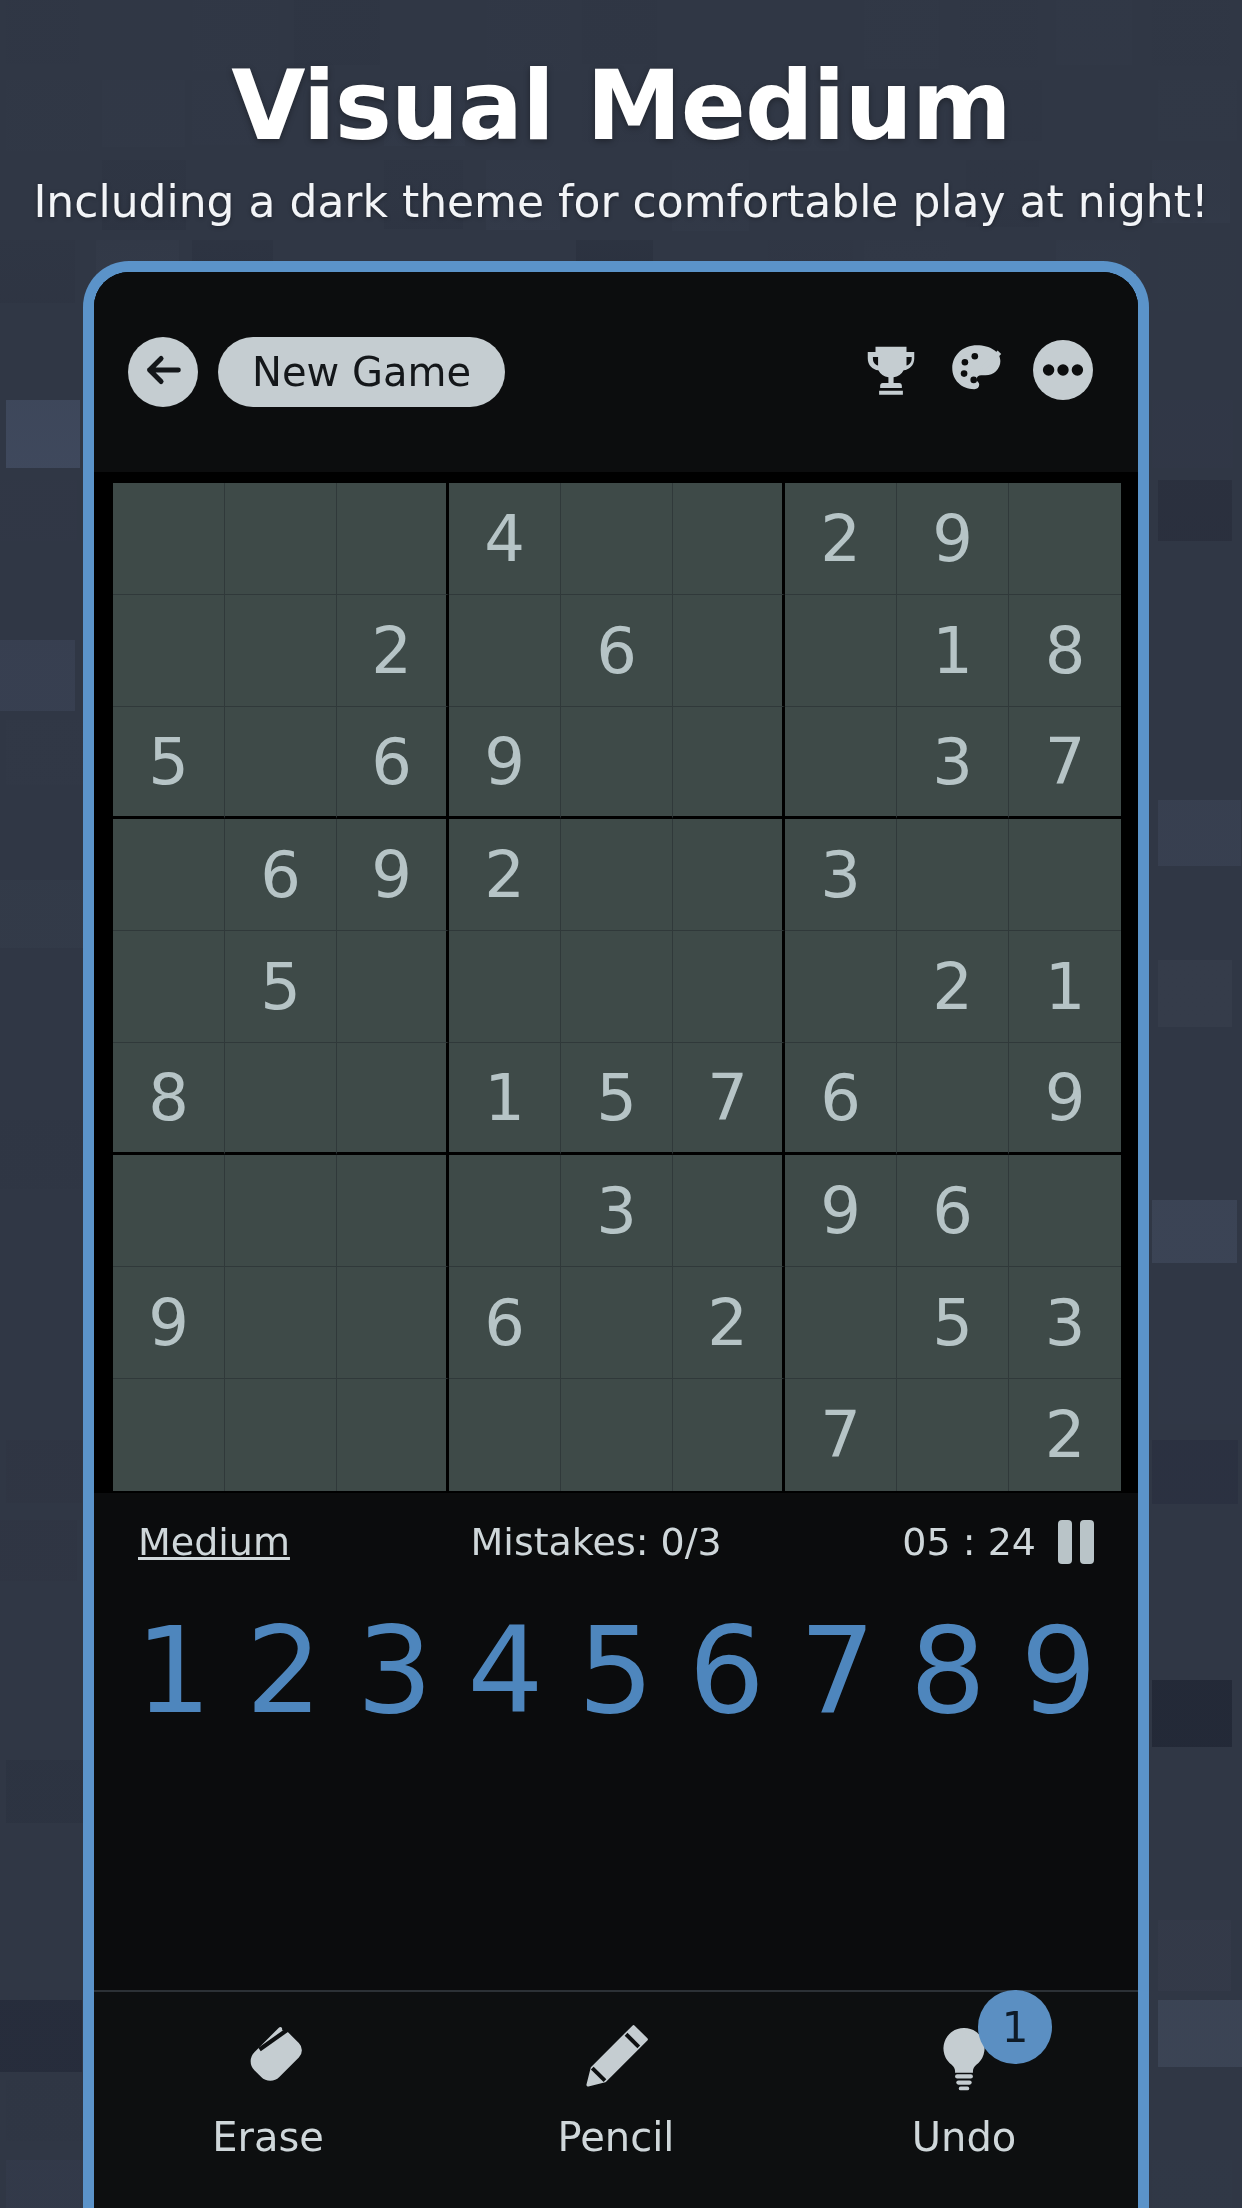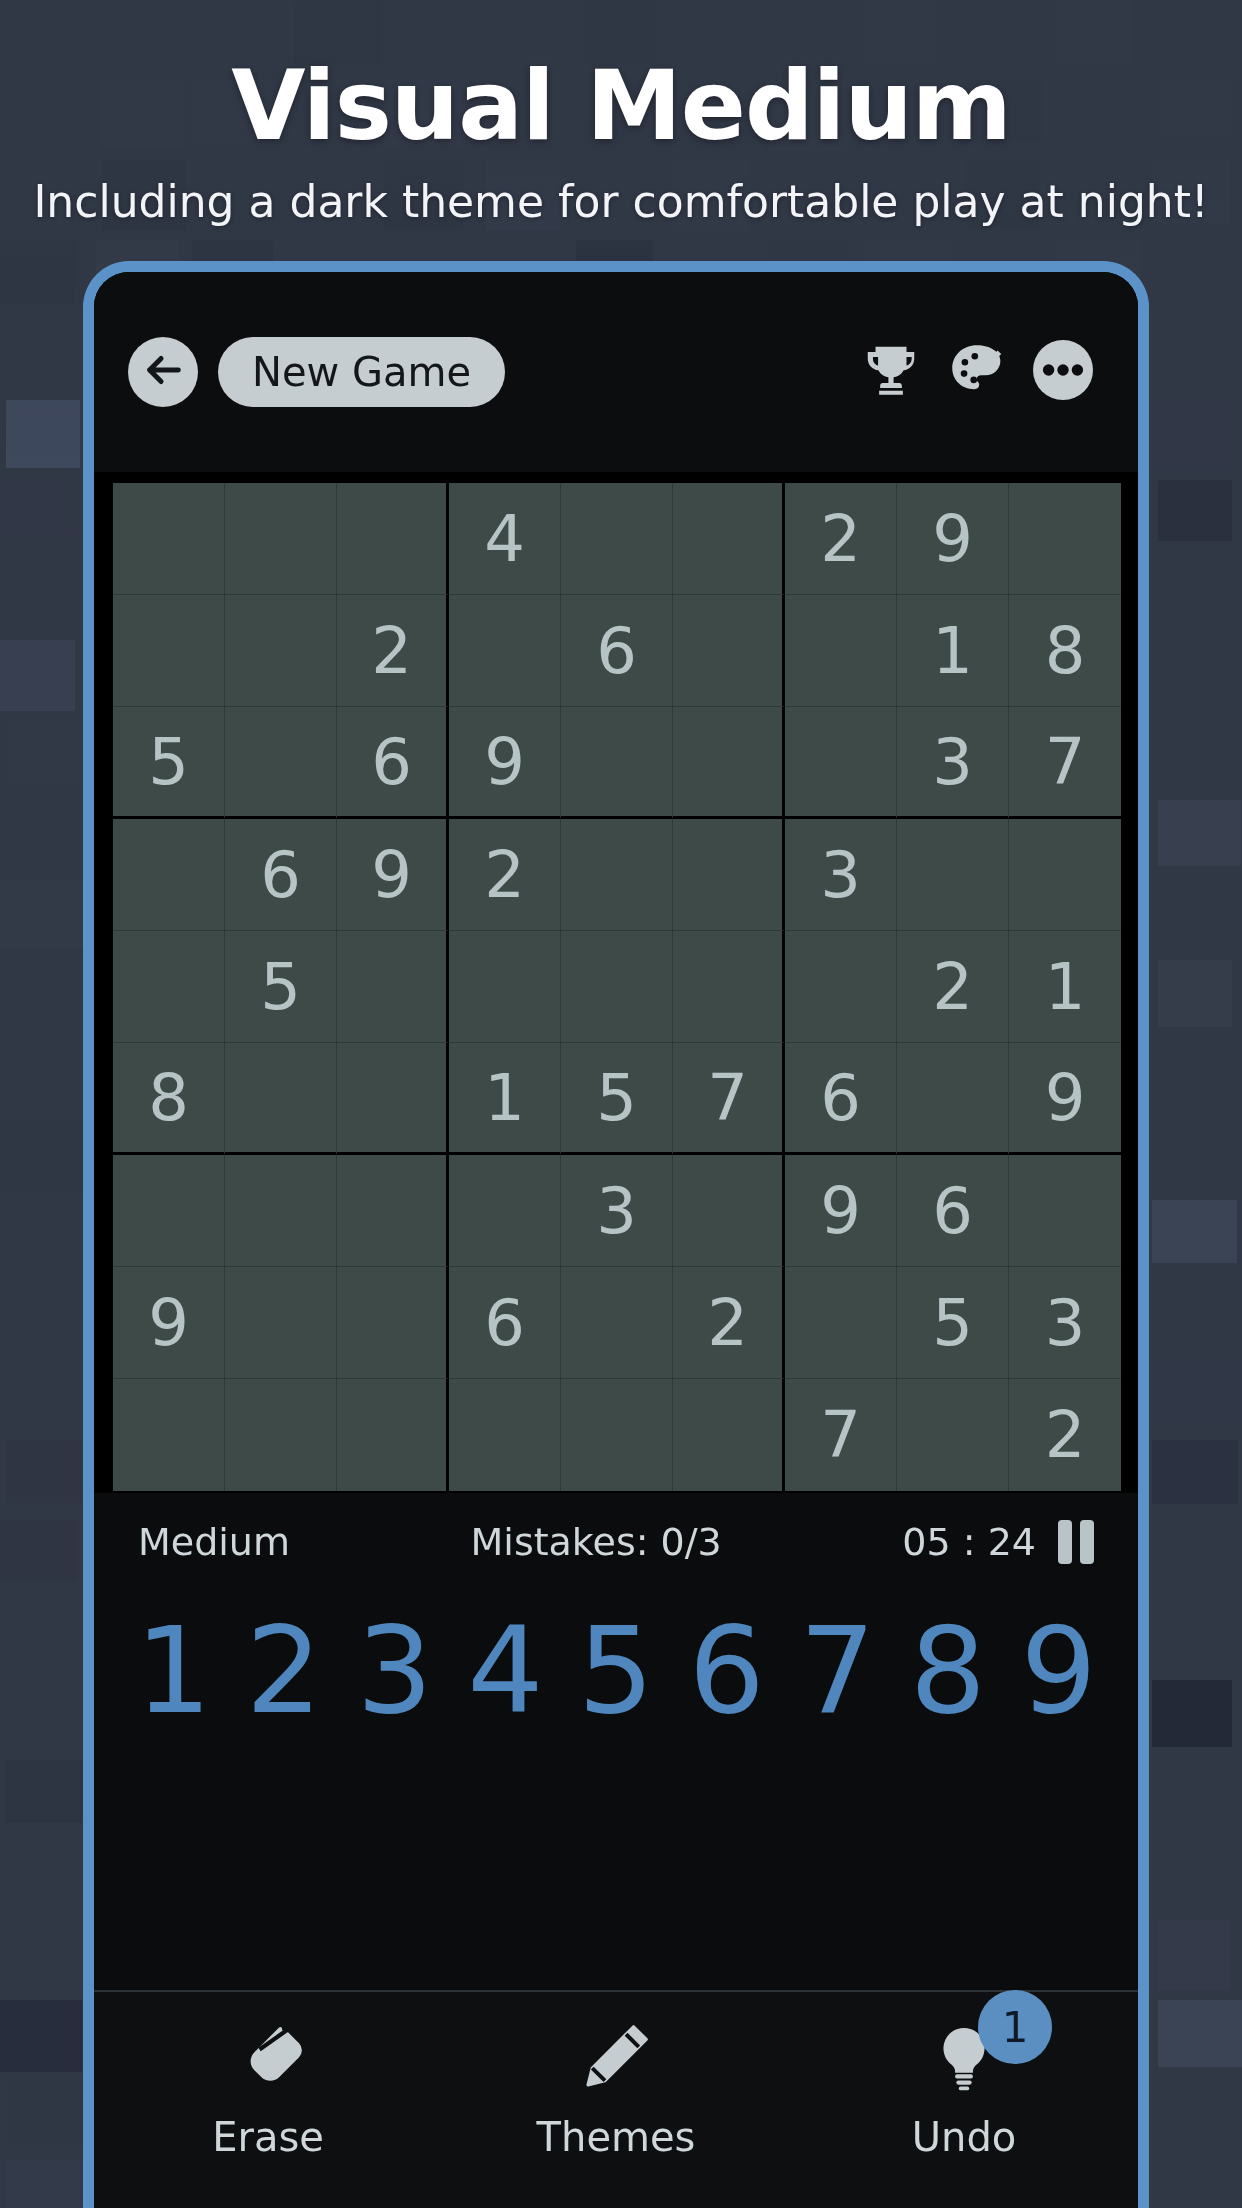--- a/index.html
+++ b/index.html
@@ -129,21 +129,21 @@
   #status-bar {
     flex:0 0 auto;
     height:98px;
     display:flex; align-items:center;
     padding:0 44px 0 44px;
     color:#cfd7da;
     font-family:"DejaVu Sans", sans-serif;
     font-size:38px;
     background:#0b0c0d;
   }
-  #status-difficulty { flex:0 0 auto; }
+  #status-difficulty { flex:0 0 auto;text-decoration:underline; }
   #status-mistakes { flex:1 1 auto; text-align:center; }
   #status-right { flex:0 0 auto; display:flex; align-items:center; gap:22px; }
   #pause-icon { display:flex; gap:8px; }
   #pause-icon span {
     display:block; width:14px; height:44px; border-radius:4px; background:#b9c4c8;
   }
 
   
   #numpad {
     flex:0 0 auto;
@@ -594,21 +594,21 @@
       </div>
 
       <div class="tool">
         <span class="tool-icon">
           <svg width="78" height="78" viewBox="0 0 24 24">
             <path d="M17.4 2.7 21.3 6.6 8.6 19.3l-5.2 1.3 1.3-5.2z" fill="#c5cdd1" stroke="#c5cdd1" stroke-width="1" stroke-linejoin="round"></path>
             <path d="M15.1 5 19 8.9" fill="none" stroke="#0d0f10" stroke-width="1.2"></path>
             <path d="M4.7 15.4l3.9 3.9" fill="none" stroke="#0d0f10" stroke-width="1.2"></path>
           </svg>
         </span>
-        <span class="tool-label">Themes</span>
+        <span class="tool-label">Pencil</span>
       </div>
 
       <div class="tool">
         <span id="hint-badge">1</span>
         <span class="tool-icon">
           <svg width="74" height="74" viewBox="0 0 24 24">
             <path d="M12 2.6a6.6 6.6 0 0 0-4 11.9c.7.6 1.1 1.3 1.1 2.1v.5h5.8v-.5c0-.8.4-1.5 1.1-2.1A6.6 6.6 0 0 0 12 2.6z" fill="#c5cdd1"></path>
             <rect x="9.1" y="17.6" width="5.8" height="1.4" rx=".7" fill="#c5cdd1"></rect>
             <rect x="9.5" y="19.6" width="5" height="1.4" rx=".7" fill="#c5cdd1"></rect>
             <rect x="10.3" y="21.6" width="3.4" height="1.2" rx=".6" fill="#c5cdd1"></rect>

